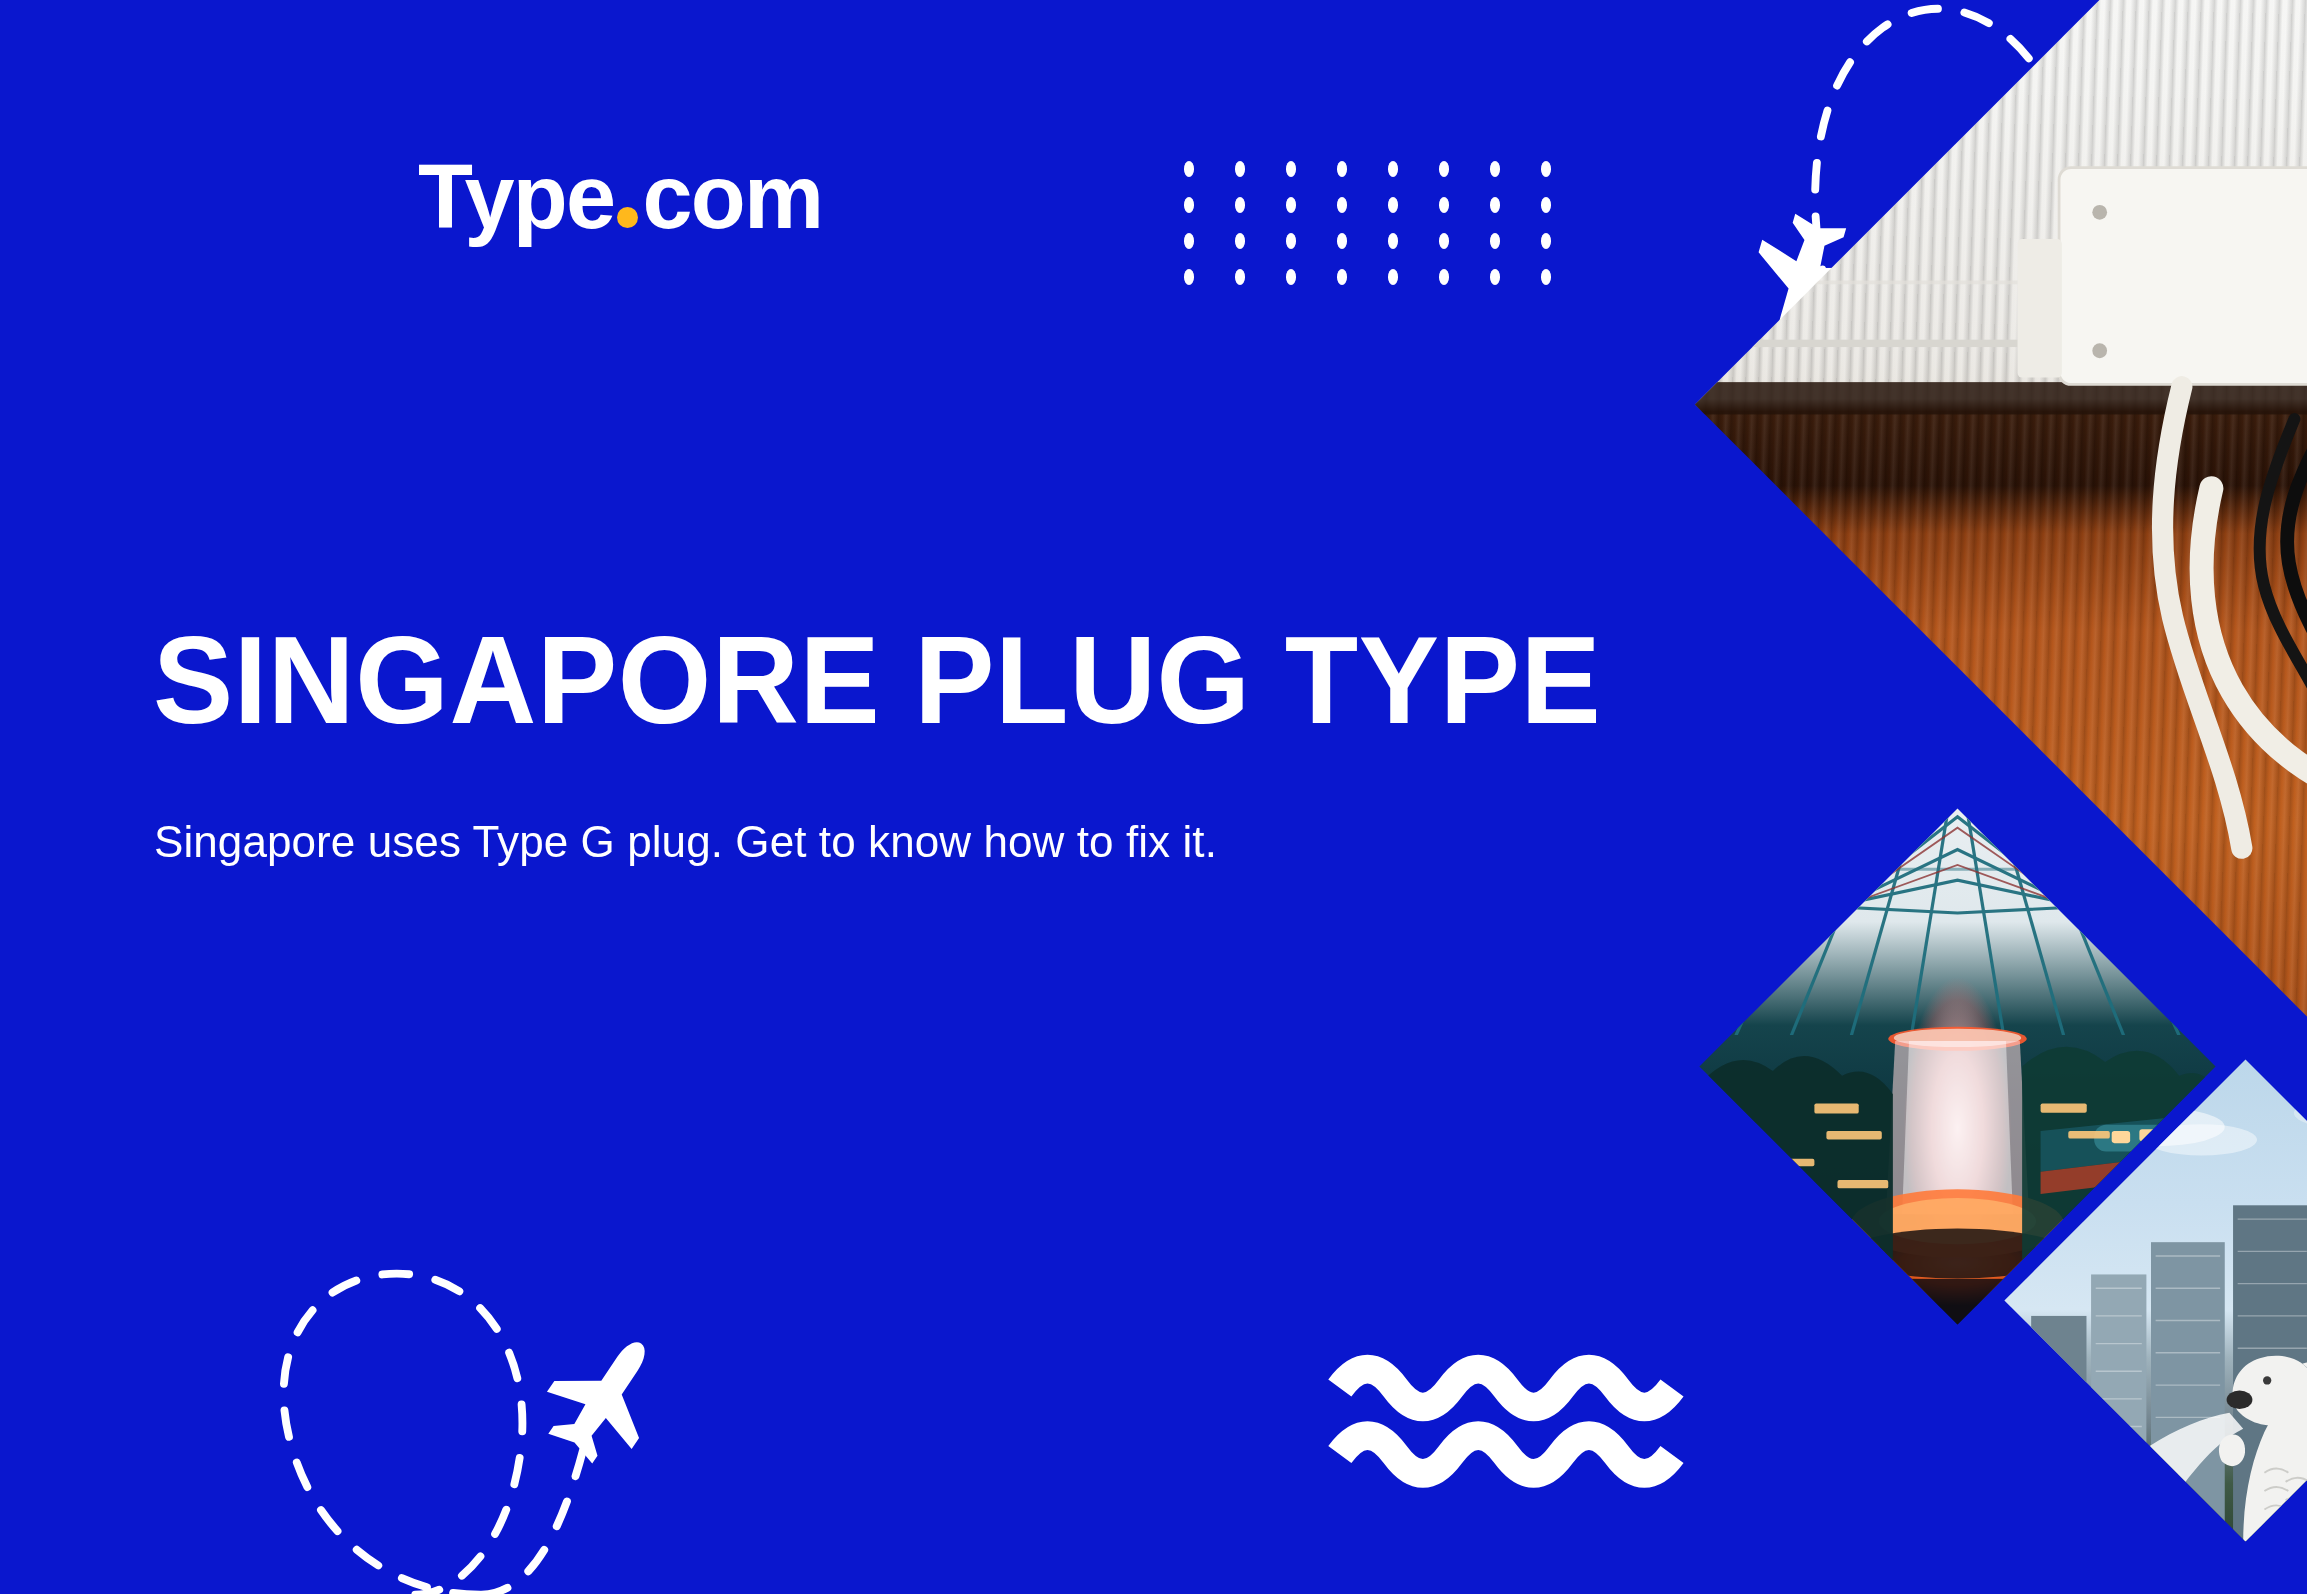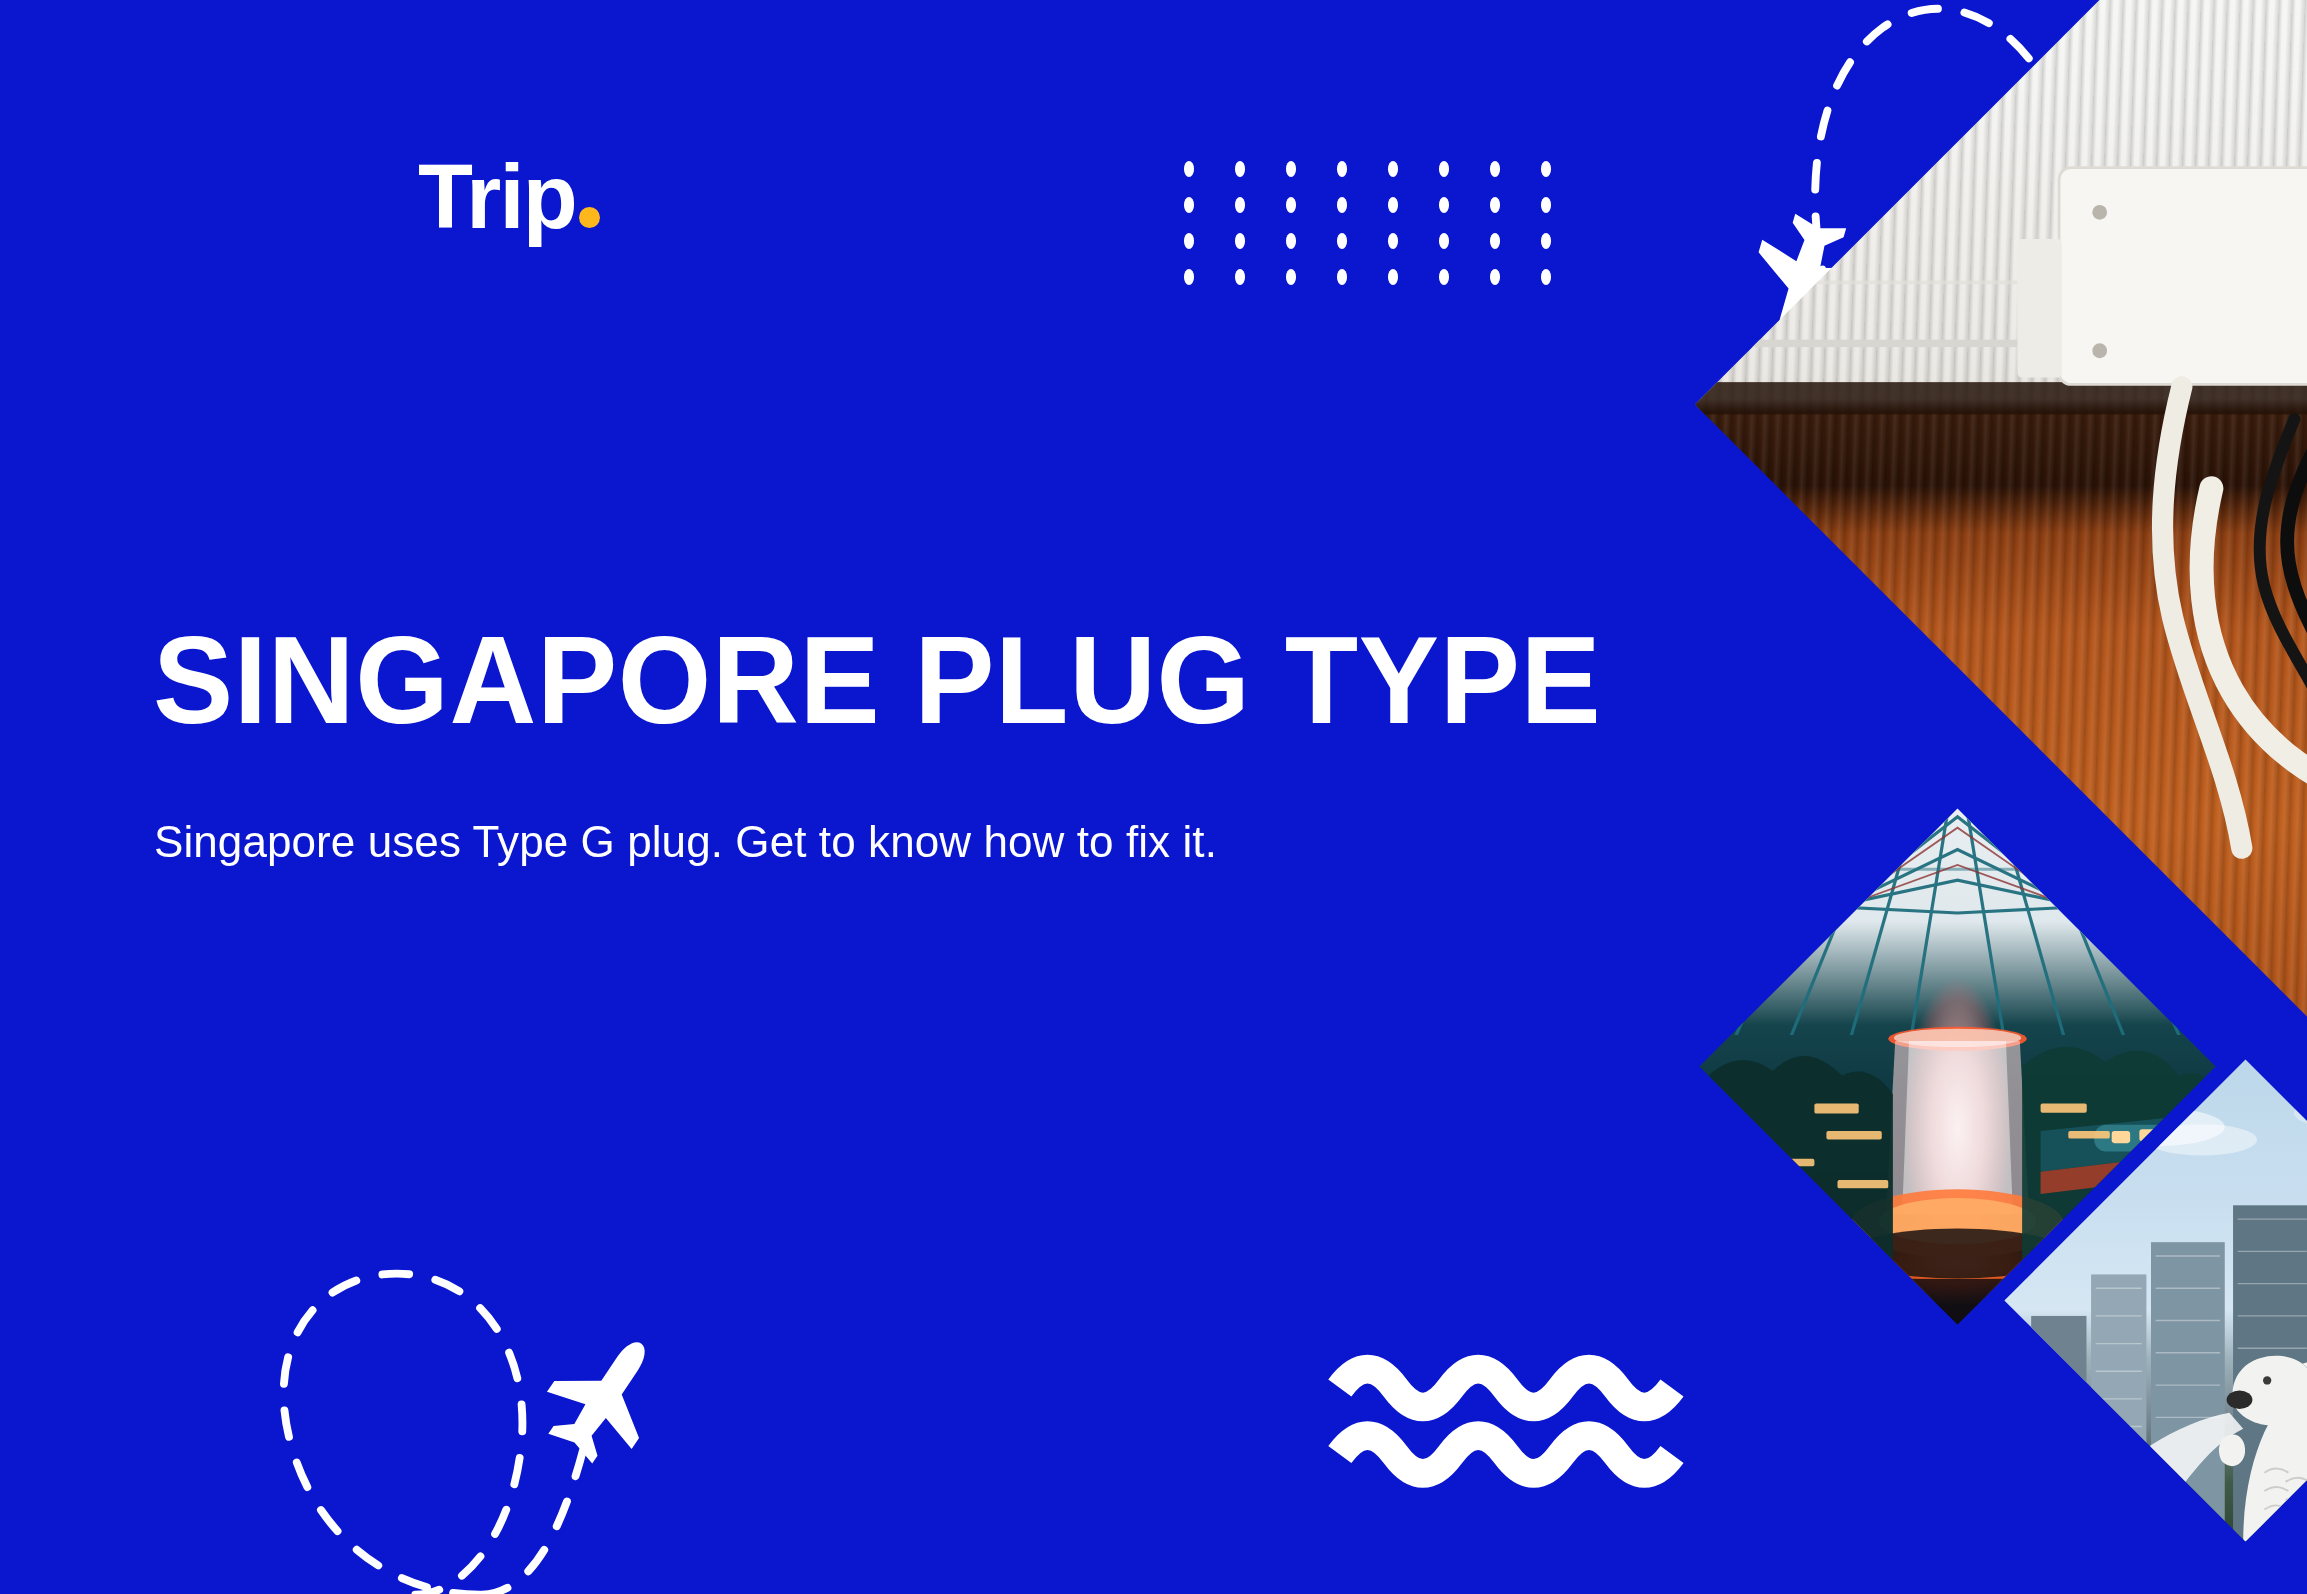--- a/index.html
+++ b/index.html
@@ -352,22 +352,23 @@
              L-54 32 L-13 4 L-13 -26 C-13 -40 -8 -52 0 -52 Z"></path>
   </g>
 
   <g stroke="#ffffff" stroke-width="62" fill="none" stroke-linecap="butt">
     <path d="M2904 3008 q60 -82 120 0 t120 0 t120 0 t120 0 t120 0 t120 0"></path>
     <path d="M2904 3152 q60 -82 120 0 t120 0 t120 0 t120 0 t120 0 t120 0"></path>
   </g>
 </svg>
 
 <div id="logo">
-  <span class="word">Trip</span>
+  <span class="word">Type</span>
     <span class="dot"></span>
+    <span class="word">com</span>
 </div>
 
 <div id="dot-grid">
   <i></i>
     <i></i>
     <i></i>
     <i></i>
     <i></i>
     <i></i>
     <i></i>

